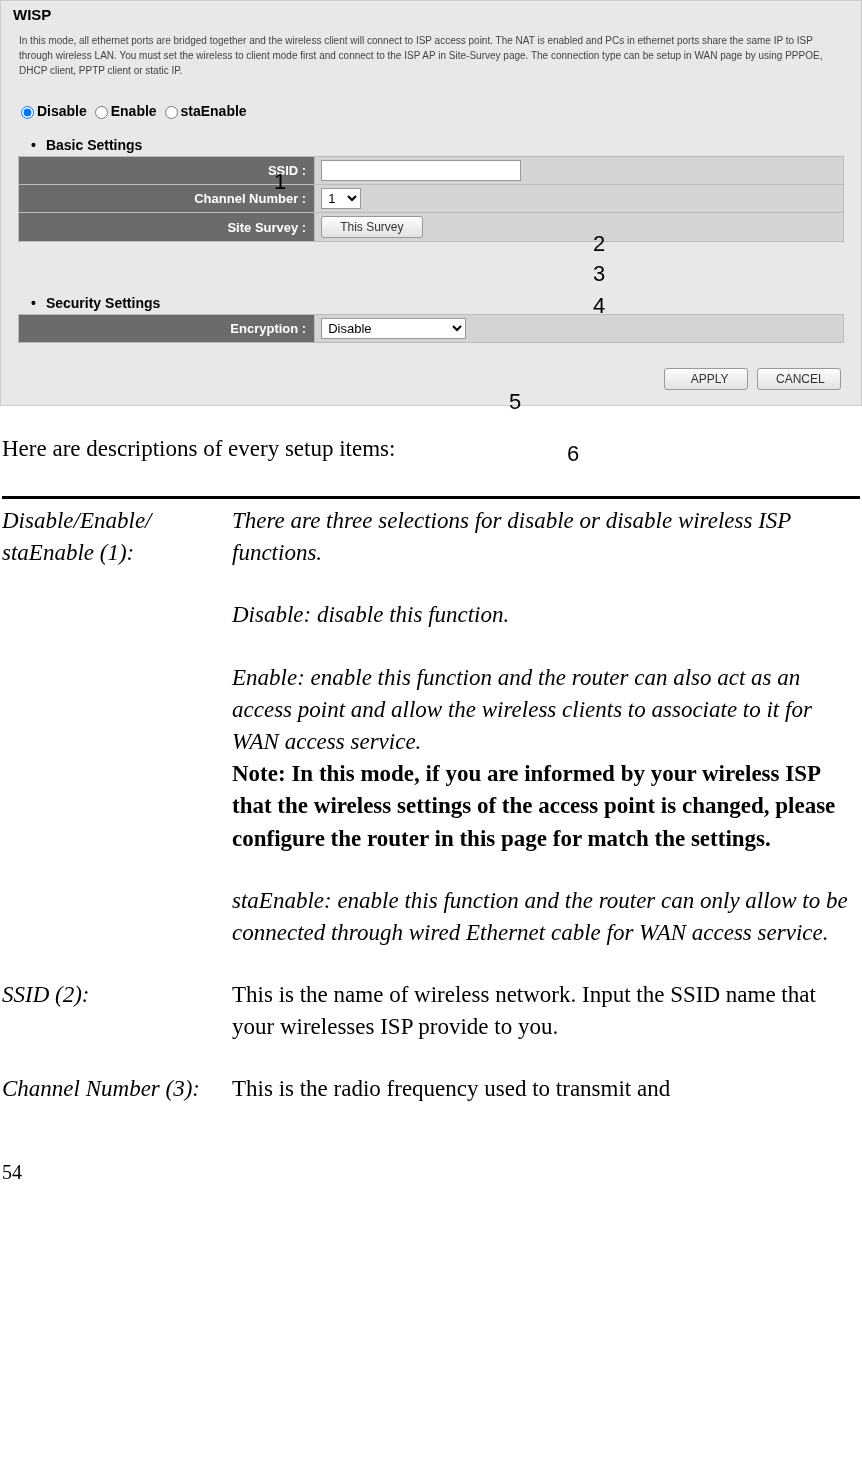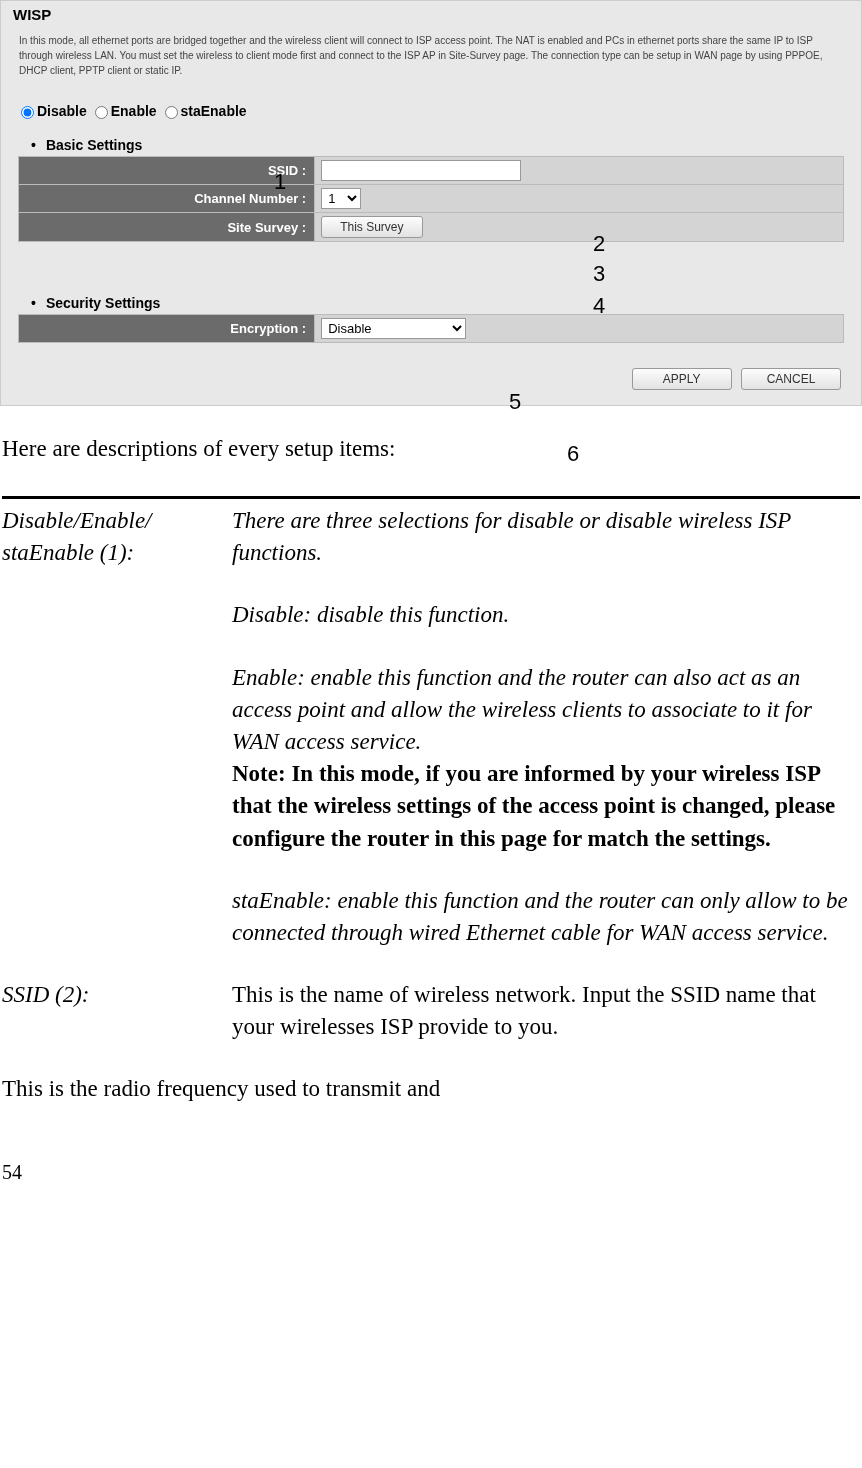--- a/index.html
+++ b/index.html
@@ -97,21 +97,21 @@
       border-radius: 3px;
       padding: 3px 18px;
       font-size: 12px;
       color: #333;
       cursor: pointer;
     }
     .action-row {
       text-align: right;
       padding: 25px 20px 5px 0;
     }
-    .action-row .btn { width: 100px; margin-left: 5px; }
+    .action-row .btn { width: 84px; margin-left: 5px; text-align: right; }
     .security-spacer { height: 35px; }
     
     .doc-text {
       font-family: "Times New Roman", Times, serif;
       font-size: 23px;
       padding: 0 2px;
     }
     .intro-line { margin-bottom: 34px; }
     .desc-table {
       border-top: 3px solid #000;
@@ -209,18 +209,19 @@
         <p class="it">staEnable: enable this function and the router can only allow to be connected through wired Ethernet cable for WAN access service.</p>
       </div>
     </div>
 
     <div class="desc-row">
       <div class="desc-label">SSID (2):</div>
       <div class="desc-content it">This is the name of wireless network. Input the SSID name that your wirelesses ISP provide to you.</div>
     </div>
 
     <div class="desc-row" style="margin-bottom:0">
+      <div class="desc-label">Channel Number (3):</div>
       <div class="desc-content it">This is the radio frequency used to transmit and</div>
     </div>
   </div>
 
   <div class="pagenum">54</div>
 </div>
 
 </body></html>

